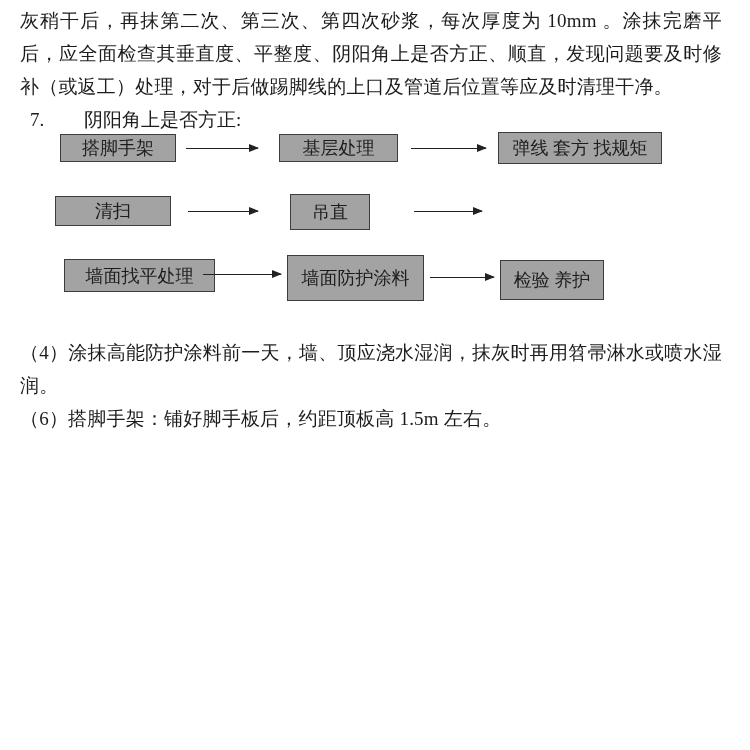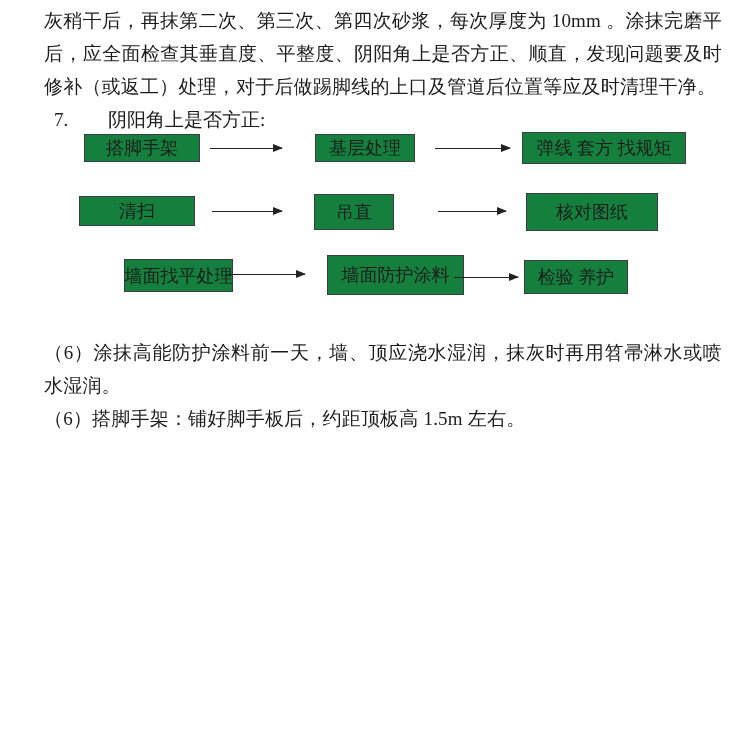--- a/index.html
+++ b/index.html
@@ -5,21 +5,21 @@
   * { margin: 0; padding: 0; box-sizing: border-box; }
   html, body {
     width: 750px; height: 750px;
     background: #ffffff;
     font-family: "Liberation Serif", "DejaVu Serif", serif;
     color: #1c1c1c;
     overflow: hidden;
   }
   .doc {
     width: 750px; height: 750px;
-    padding: 4px 28px 0 44px;
+    padding: 4px 28px 0 20px;
     border-radius: 7px;
   }
   .para {
     font-size: 19px;
     line-height: 33px;
     text-align: justify;
     text-justify: inter-ideograph;
     letter-spacing: 0.2px;
   }
   .section-line {
@@ -35,21 +35,21 @@
   
   .flowchart {
     position: relative;
     width: 692px;
     height: 192px;
     margin-top: -2px;
   }
   .flow-box {
     position: absolute;
     border: 1.6px solid #3d3d3d;
-    background: #15803d;
+    background: #a3a3a3;
     display: flex;
     align-items: center;
     justify-content: center;
     font-size: 18px;
     white-space: nowrap;
     padding: 0 6px;
   }
   .flow-arrow {
     position: absolute;
     height: 0;
@@ -60,32 +60,32 @@
     position: absolute;
     right: -1px;
     top: -5.3px;
     width: 0; height: 0;
     border-left: 10px solid #222222;
     border-top: 4.5px solid transparent;
     border-bottom: 4.5px solid transparent;
   }
   
   .b-r1s1 { left: 40px;  top: 0px;   width: 116px; height: 28px; }
-  .b-r1s2 { left: 271px; top: 0px;   width: 100px; height: 28px; }
+  .b-r1s2 { left: 259px; top: 0px;   width: 119px; height: 28px; }
   .b-r1s3 { left: 478px; top: -2px;  width: 164px; height: 32px; }
   .a-r1a1 { left: 166px; top: 14px;  width: 72px; }
   .a-r1a2 { left: 391px; top: 14px;  width: 75px; }
   .b-r2s1 { left: 35px;  top: 62px;  width: 116px; height: 30px; }
   .b-r2s2 { left: 270px; top: 60px;  width: 80px;  height: 36px; }
   .b-r2s3 { left: 482px; top: 59px;  width: 132px; height: 38px; }
   .a-r2a1 { left: 168px; top: 77px;  width: 70px; }
   .a-r2a2 { left: 394px; top: 77px;  width: 68px; }
-  .b-r3s1 { left: 44px;  top: 125px; width: 109px; height: 33px; margin-left: 36px; }
-  .b-r3s2 { left: 283px; top: 121px; width: 137px; height: 40px; }
-  .b-r3s3 { left: 480px; top: 126px; width: 104px; height: 34px; }
+  .b-r3s1 { left: 44px;  top: 125px; width: 151px; height: 33px; }
+  .b-r3s2 { left: 267px; top: 121px; width: 137px; height: 46px; }
+  .b-r3s3 { left: 480px; top: 126px; width: 104px; height: 40px; }
   .a-r3a1 { left: 183px; top: 140px; width: 78px; }
   .a-r3a2 { left: 410px; top: 143px; width: 64px; }
   
   .body-paras { margin-top: 10px; }
 </style>
 </head>
 <body>
 
 <div class="doc">
 
@@ -97,27 +97,26 @@
     <div class="flow-box b-r1s1">搭脚手架</div>
     <div class="flow-arrow a-r1a1"></div>
     <div class="flow-box b-r1s2">基层处理</div>
     <div class="flow-arrow a-r1a2"></div>
     <div class="flow-box b-r1s3">弹线 套方 找规矩</div>
 
     <div class="flow-box b-r2s1">清扫</div>
     <div class="flow-arrow a-r2a1"></div>
     <div class="flow-box b-r2s2">吊直</div>
     <div class="flow-arrow a-r2a2"></div>
-    <div class="flow-box b-r2s3">核对图纸</div>
 
     <div class="flow-box b-r3s1">墙面找平处理</div>
     <div class="flow-arrow a-r3a1"></div>
     <div class="flow-box b-r3s2">墙面防护涂料</div>
     <div class="flow-arrow a-r3a2"></div>
     <div class="flow-box b-r3s3">检验 养护</div>
   </div>
 
   <div class="body-paras">
-    <p class="para">（6）涂抹高能防护涂料前一天，墙、顶应浇水湿润，抹灰时再用笤帚淋水或喷水湿润。</p>
+    <p class="para">（4）涂抹高能防护涂料前一天，墙、顶应浇水湿润，抹灰时再用笤帚淋水或喷水湿润。</p>
     <p class="para">（6）搭脚手架：铺好脚手板后，约距顶板高 1.5m 左右。</p>
   </div>
 
 </div>
 
 </body></html>

